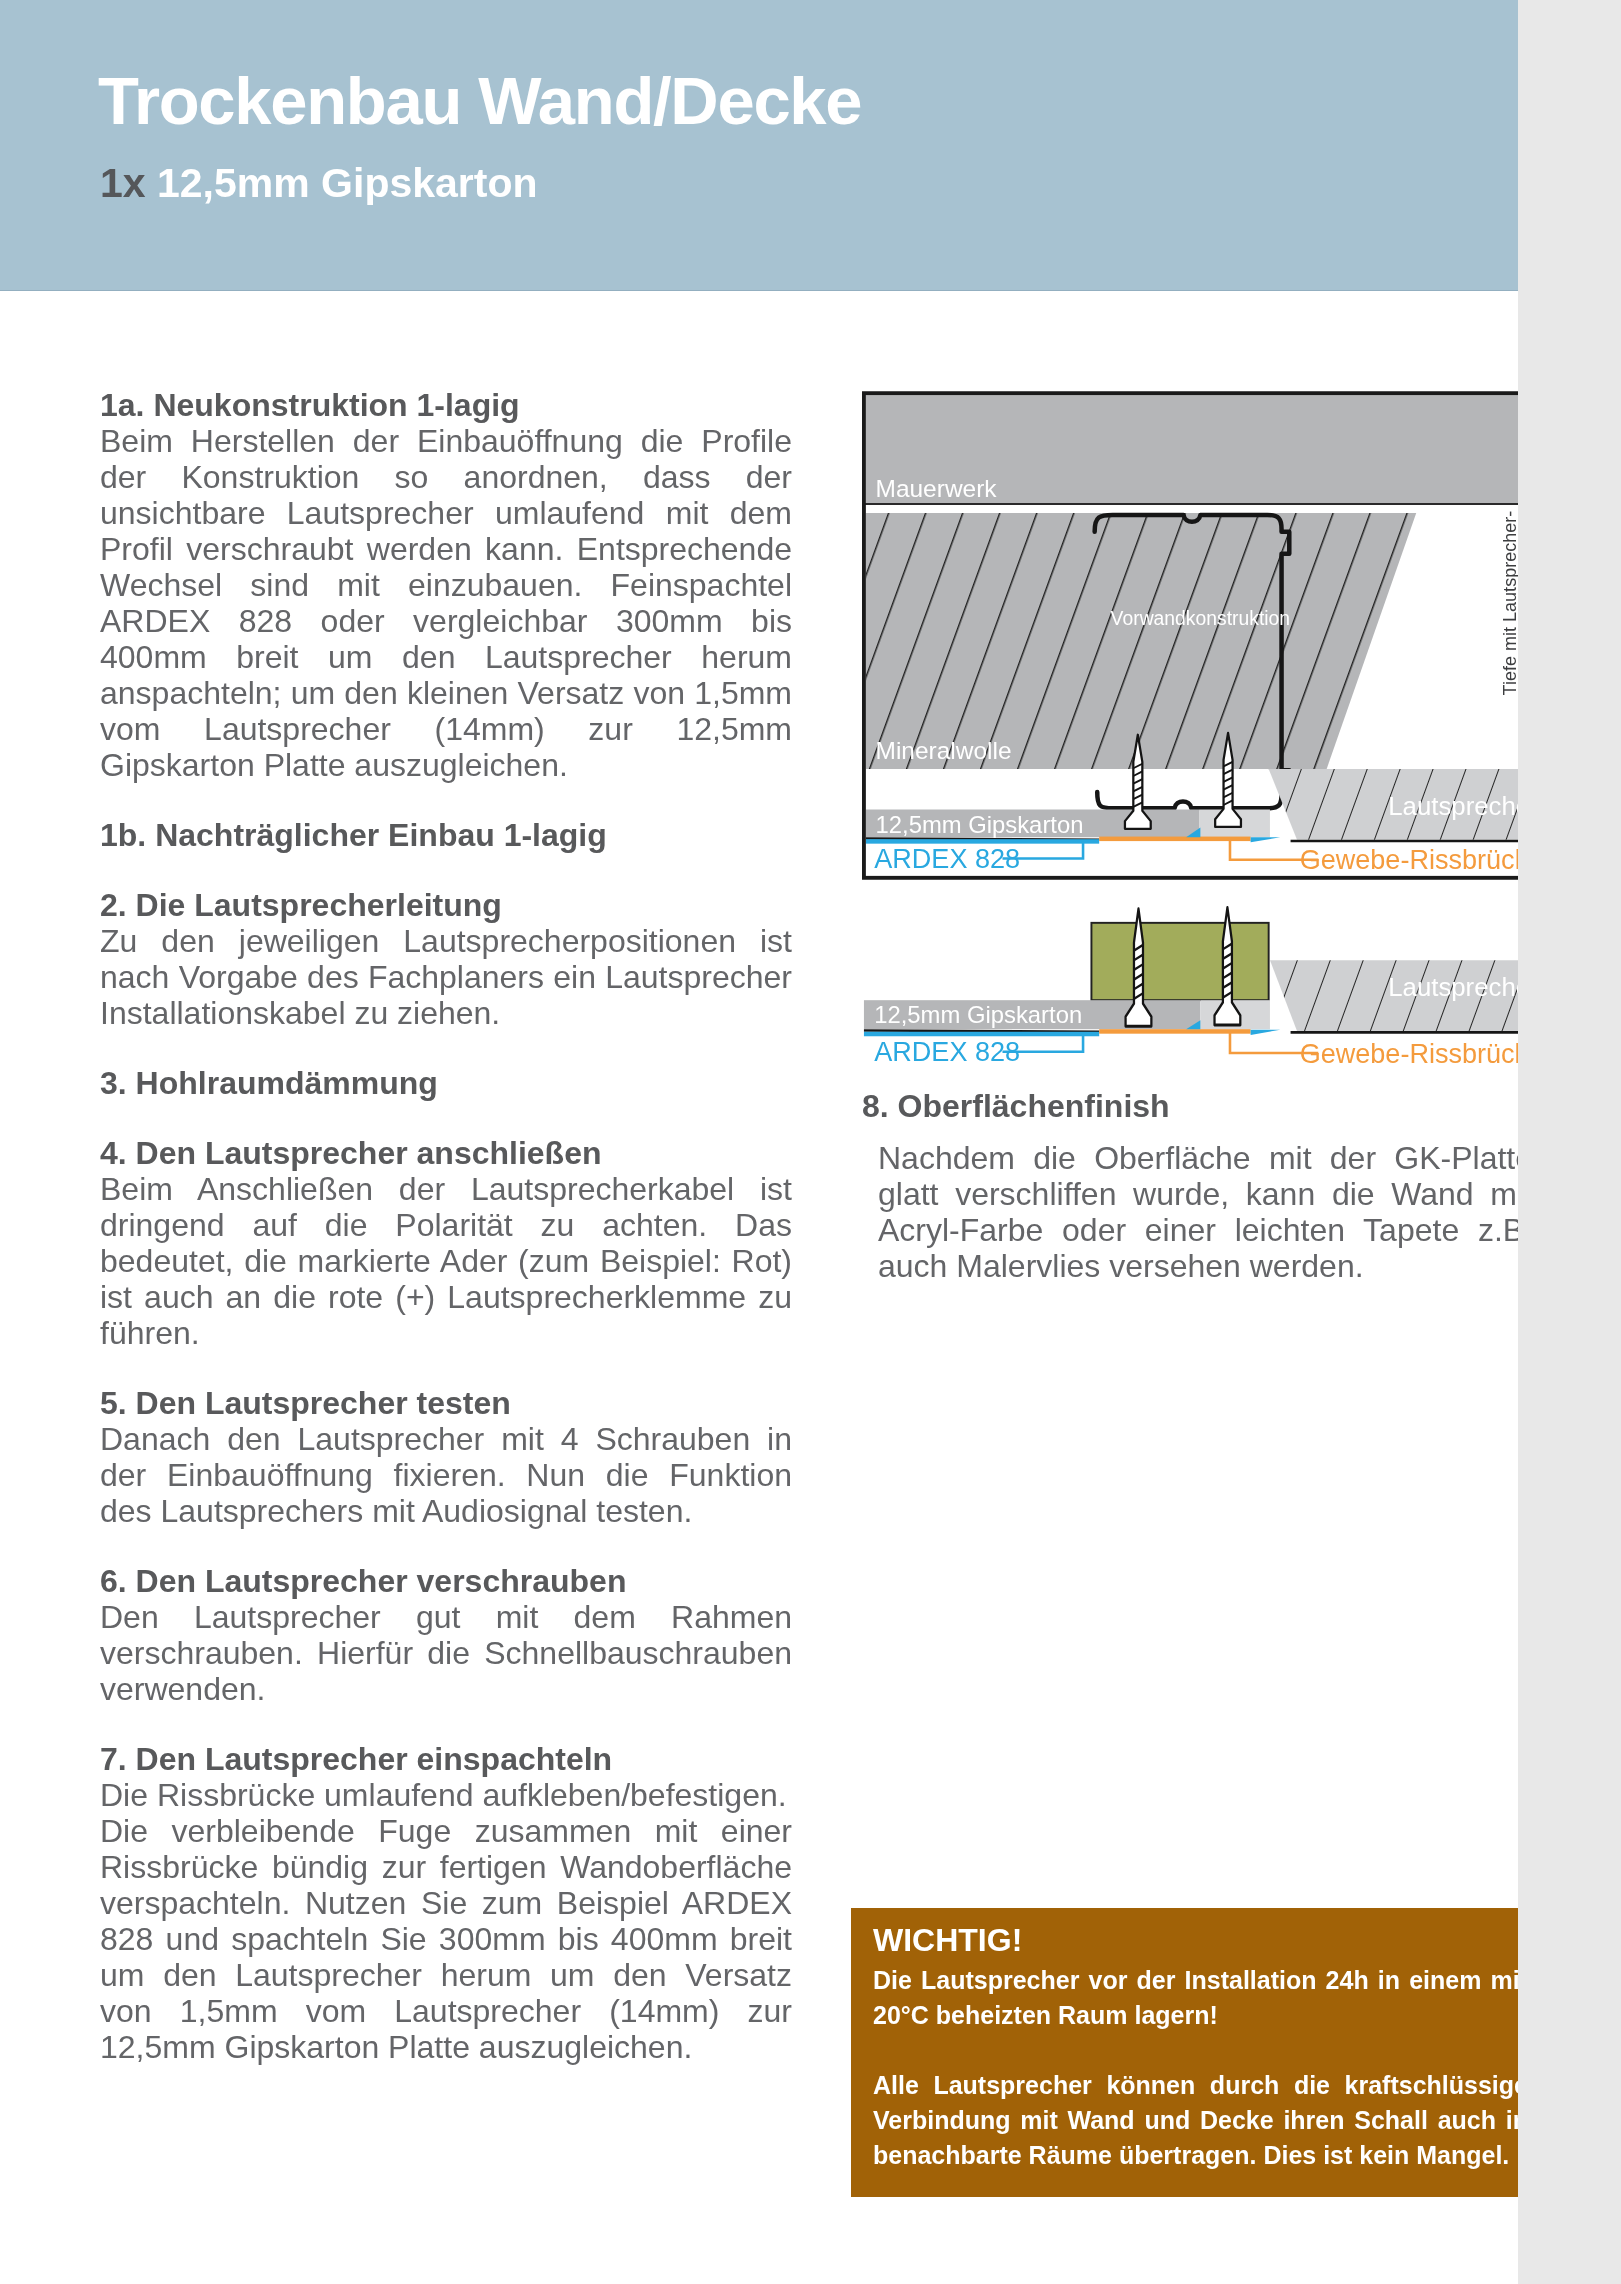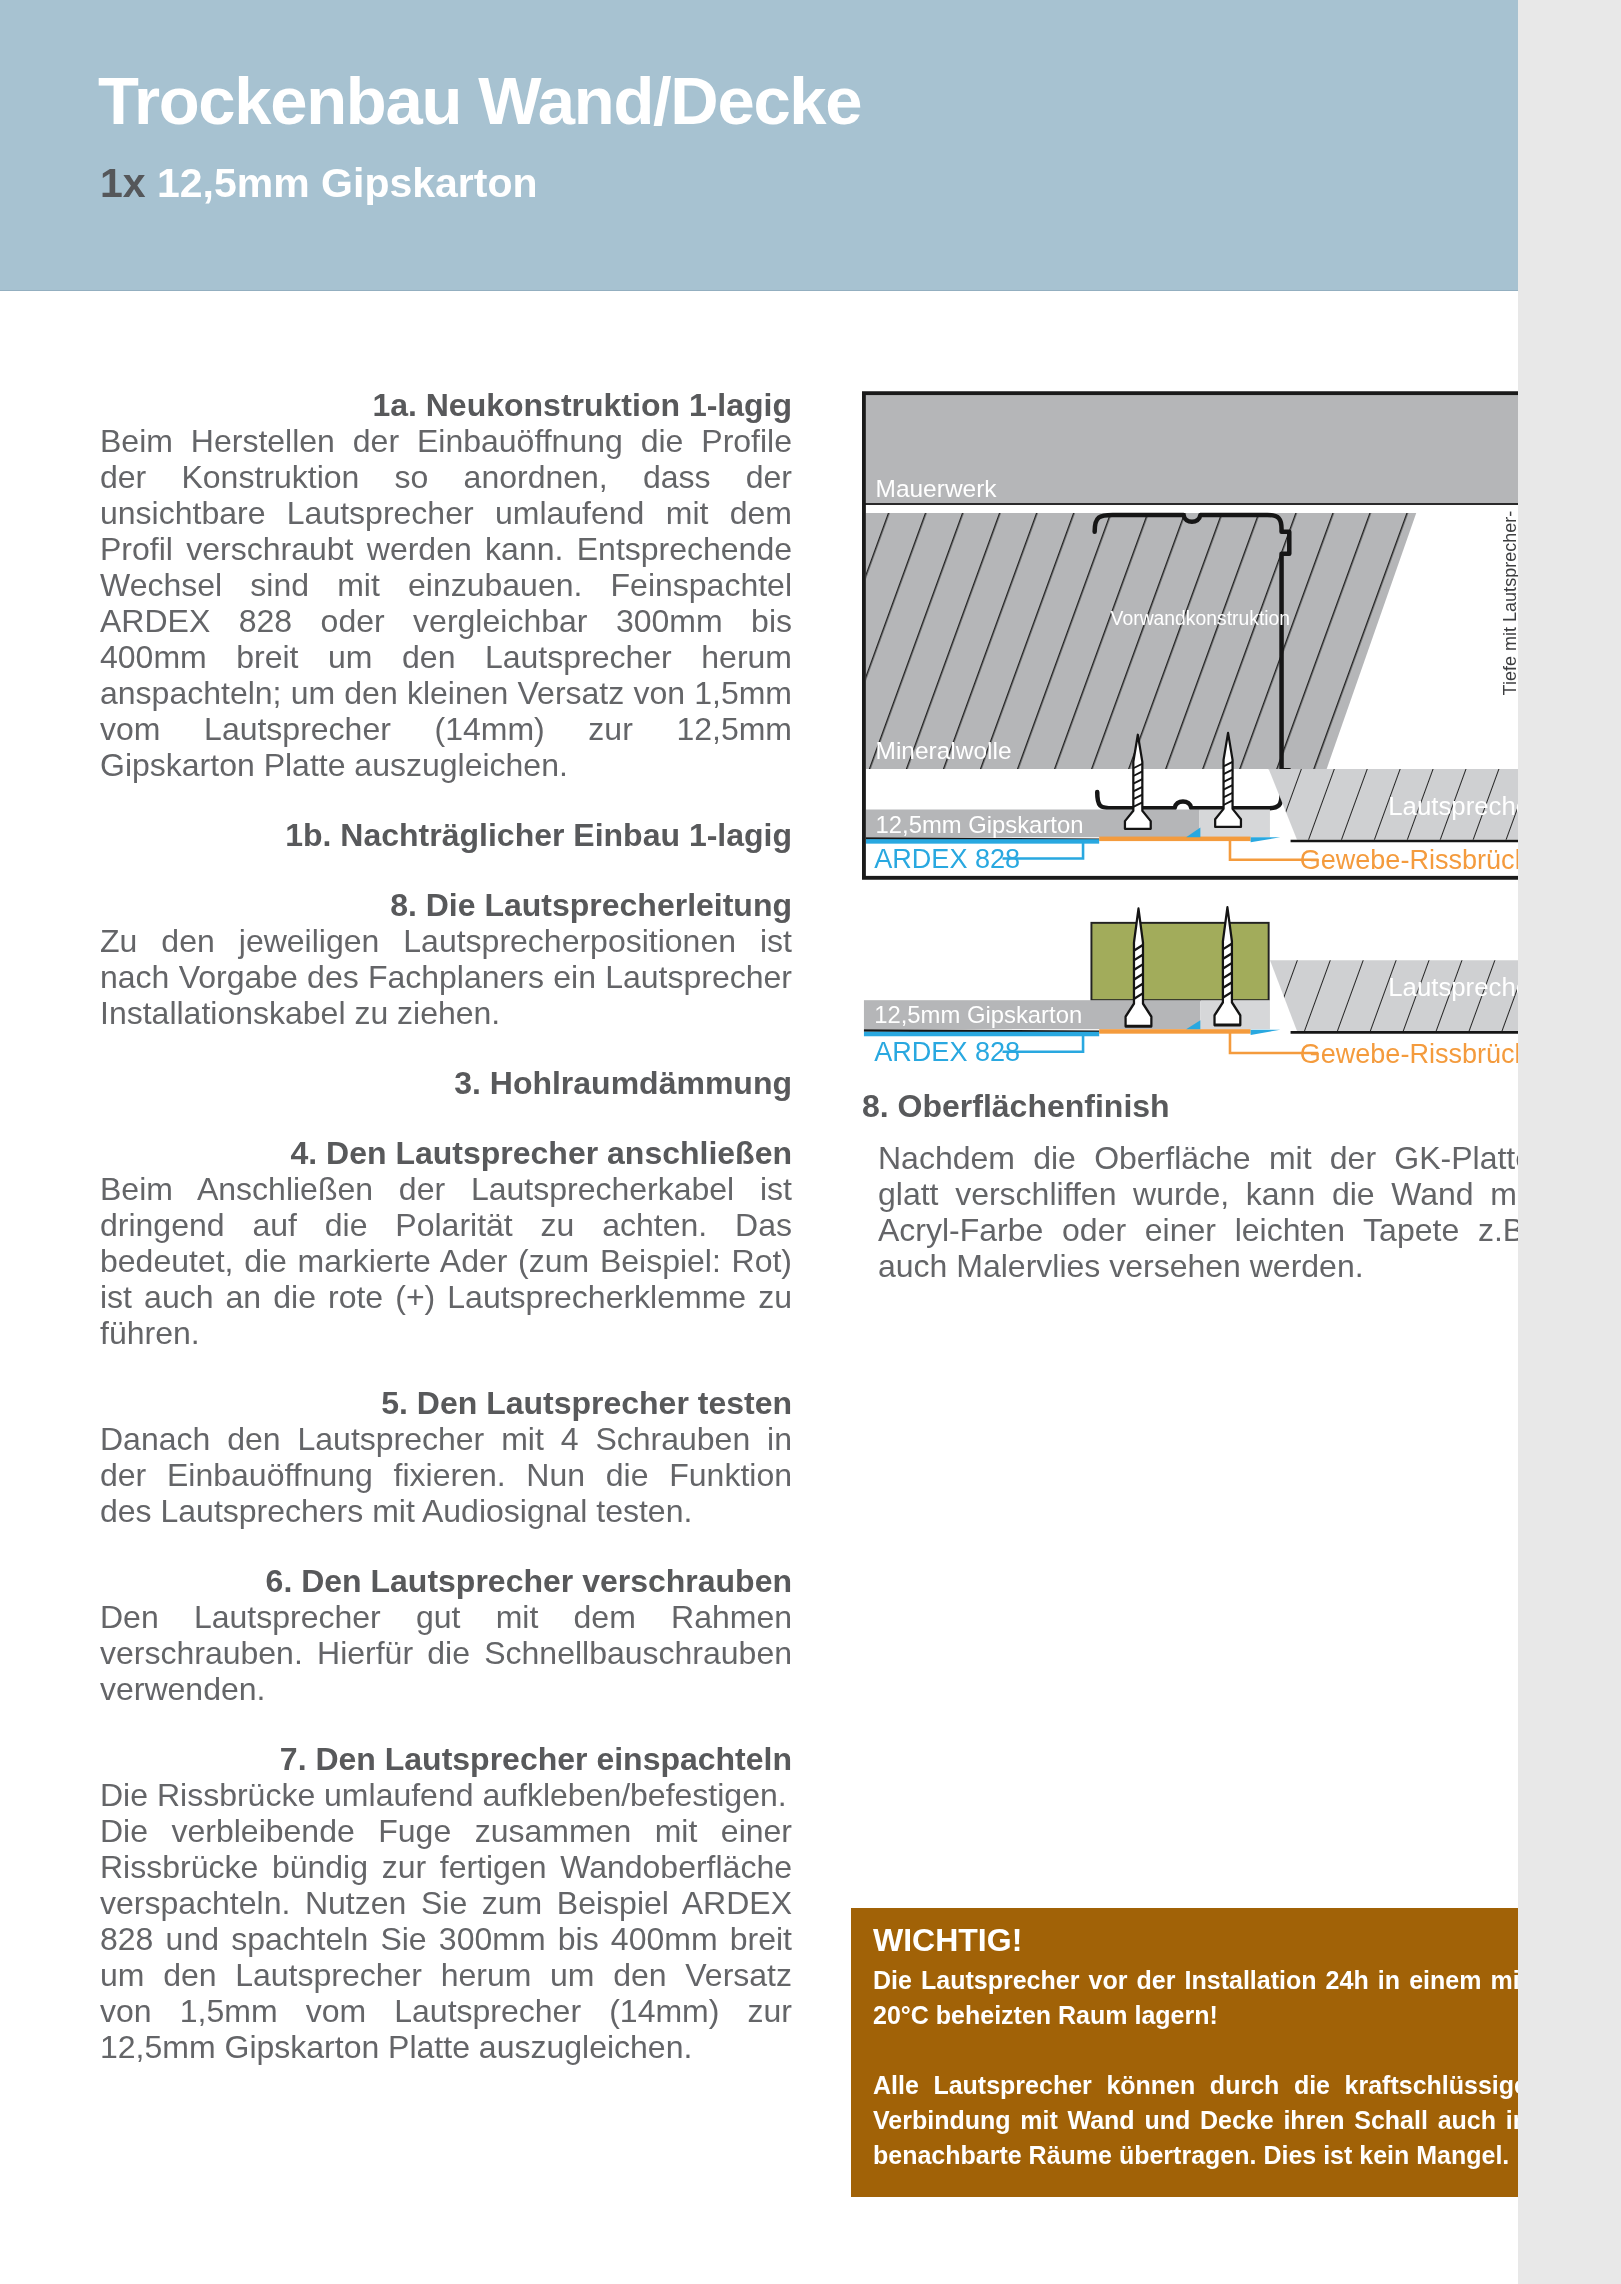--- a/index.html
+++ b/index.html
@@ -6,21 +6,21 @@
   .page{position:relative;width:1518px;height:2284px;background:#ffffff;overflow:hidden;
         font-family:"Liberation Sans","DejaVu Sans",sans-serif;}
   
   .header{position:absolute;left:0;top:0;width:1622px;height:291px;border-bottom:1.9px solid #93afc0;box-sizing:border-box;}
   .header .title{position:absolute;left:98px;top:62px;font-size:67px;font-weight:700;color:#ffffff;letter-spacing:-1.3px;white-space:nowrap;}
   .header .subtitle{position:absolute;left:100px;top:160px;font-size:41px;font-weight:700;color:#ffffff;white-space:nowrap;}
   .header .subtitle .prefix{color:#55575a;}
   
   .instructions{position:absolute;left:100px;top:387px;width:692px;color:#646568;}
   .section{margin:0 0 34px 0;}
-  .section h3{margin:0;font-size:32px;line-height:36px;font-weight:700;color:#58595b;text-align:right;}
+  .section h3{margin:0;font-size:32px;line-height:36px;font-weight:700;color:#58595b;}
   .section .body{margin:0;font-size:32px;line-height:36px;text-align:justify;white-space:pre-line;}
   
   .d1{position:absolute;left:862px;top:391px;width:687px;height:489px;}
   .d2{position:absolute;left:862px;top:899px;width:687px;height:174px;}
   .section8{position:absolute;left:862px;top:1088px;width:687px;color:#646568;}
   .section8 h3{margin:0;font-size:32px;line-height:36px;font-weight:700;color:#58595b;}
   .section8 .body{margin:16px;font-size:32px;line-height:36px;text-align:justify;}
   .wichtig{position:absolute;left:851px;top:1908px;width:699px;height:289px;box-sizing:border-box;
            padding:14px 22px;color:#ffffff;}
   .wichtig h3{margin:0 0 3.9px 0;font-size:32px;line-height:37px;font-weight:700;}
@@ -40,21 +40,21 @@
 
   <div class="instructions">
     <div class="section">
       <h3>1a. Neukonstruktion 1-lagig</h3>
       <p class="body">Beim Herstellen der Einbauöffnung die Profile der Konstruktion so anordnen, dass der unsichtbare Lautsprecher umlaufend mit dem Profil verschraubt werden kann. Entsprechende Wechsel sind mit einzubauen. Feinspachtel ARDEX 828 oder vergleichbar 300mm bis 400mm breit um den Lautsprecher herum anspachteln; um den kleinen Versatz von 1,5mm vom Lautsprecher (14mm) zur 12,5mm Gipskarton Platte auszugleichen.</p>
     </div>
     <div class="section">
       <h3>1b. Nachträglicher Einbau 1-lagig</h3>
     </div>
     <div class="section">
-      <h3>8. Die Lautsprecherleitung</h3>
+      <h3>2. Die Lautsprecherleitung</h3>
       <p class="body">Zu den jeweiligen Lautsprecherpositionen ist nach Vorgabe des Fachplaners ein Lautsprecher Installationskabel zu ziehen.</p>
     </div>
     <div class="section">
       <h3>3. Hohlraumdämmung</h3>
     </div>
     <div class="section">
       <h3>4. Den Lautsprecher anschließen</h3>
       <p class="body">Beim Anschließen der Lautsprecherkabel ist dringend auf die Polarität zu achten. Das bedeutet, die markierte Ader (zum Beispiel: Rot) ist auch an die rote (+) Lautsprecherklemme zu führen.</p>
     </div>
     <div class="section">

